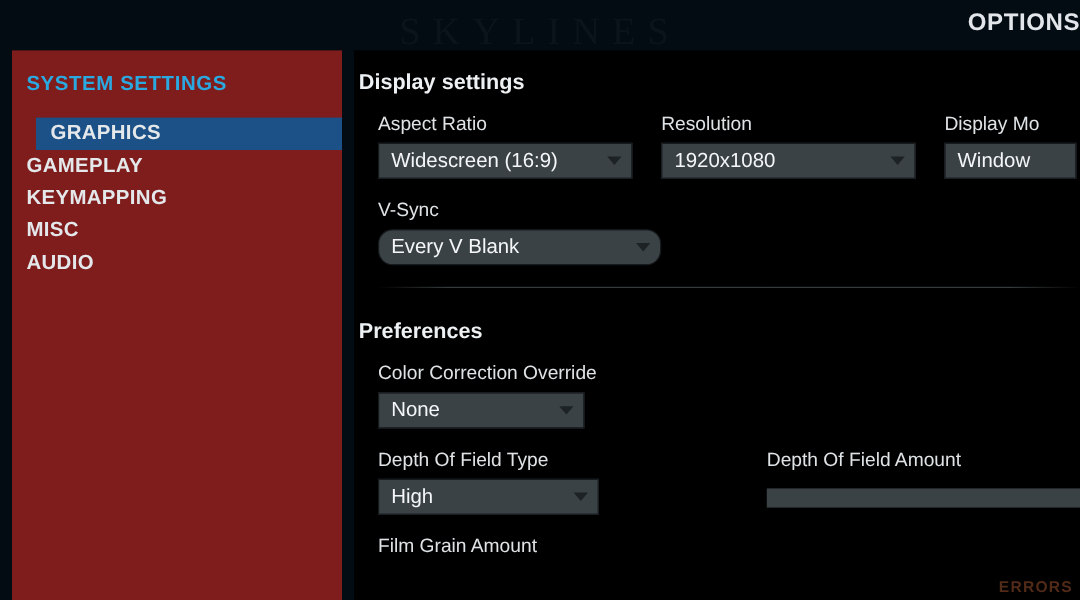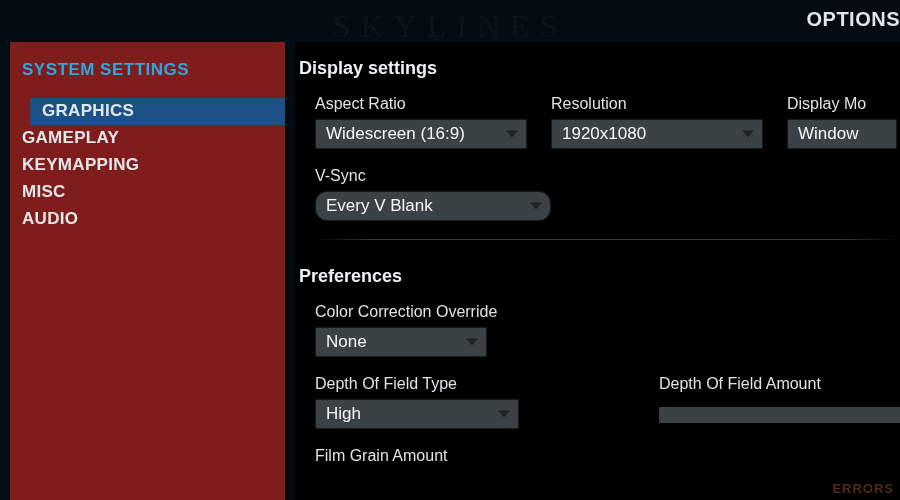--- a/index.html
+++ b/index.html
@@ -103,21 +103,21 @@
     font-size: 17px;
     color: #f4f6f7;
     cursor: pointer;
     user-select: none;
   }
   .select.w-ar   { width: 212px; }
   .select.w-res  { width: 212px; }
   .select.w-disp { width: 110px; } 
   .select.w-vs   { width: 236px; border-radius: 12px; }
   .select.w-cc   { width: 172px; }
-  .select.w-dof  { width: 204px; }
+  .select.w-dof  { width: 184px; }
   .select .chev {
     position: absolute;
     right: 8px;
     top: 50%;
     transform: translateY(-50%);
     width: 0; height: 0;
     border-left: 6px solid transparent;
     border-right: 6px solid transparent;
     border-top: 7px solid #1d2225;
   }

